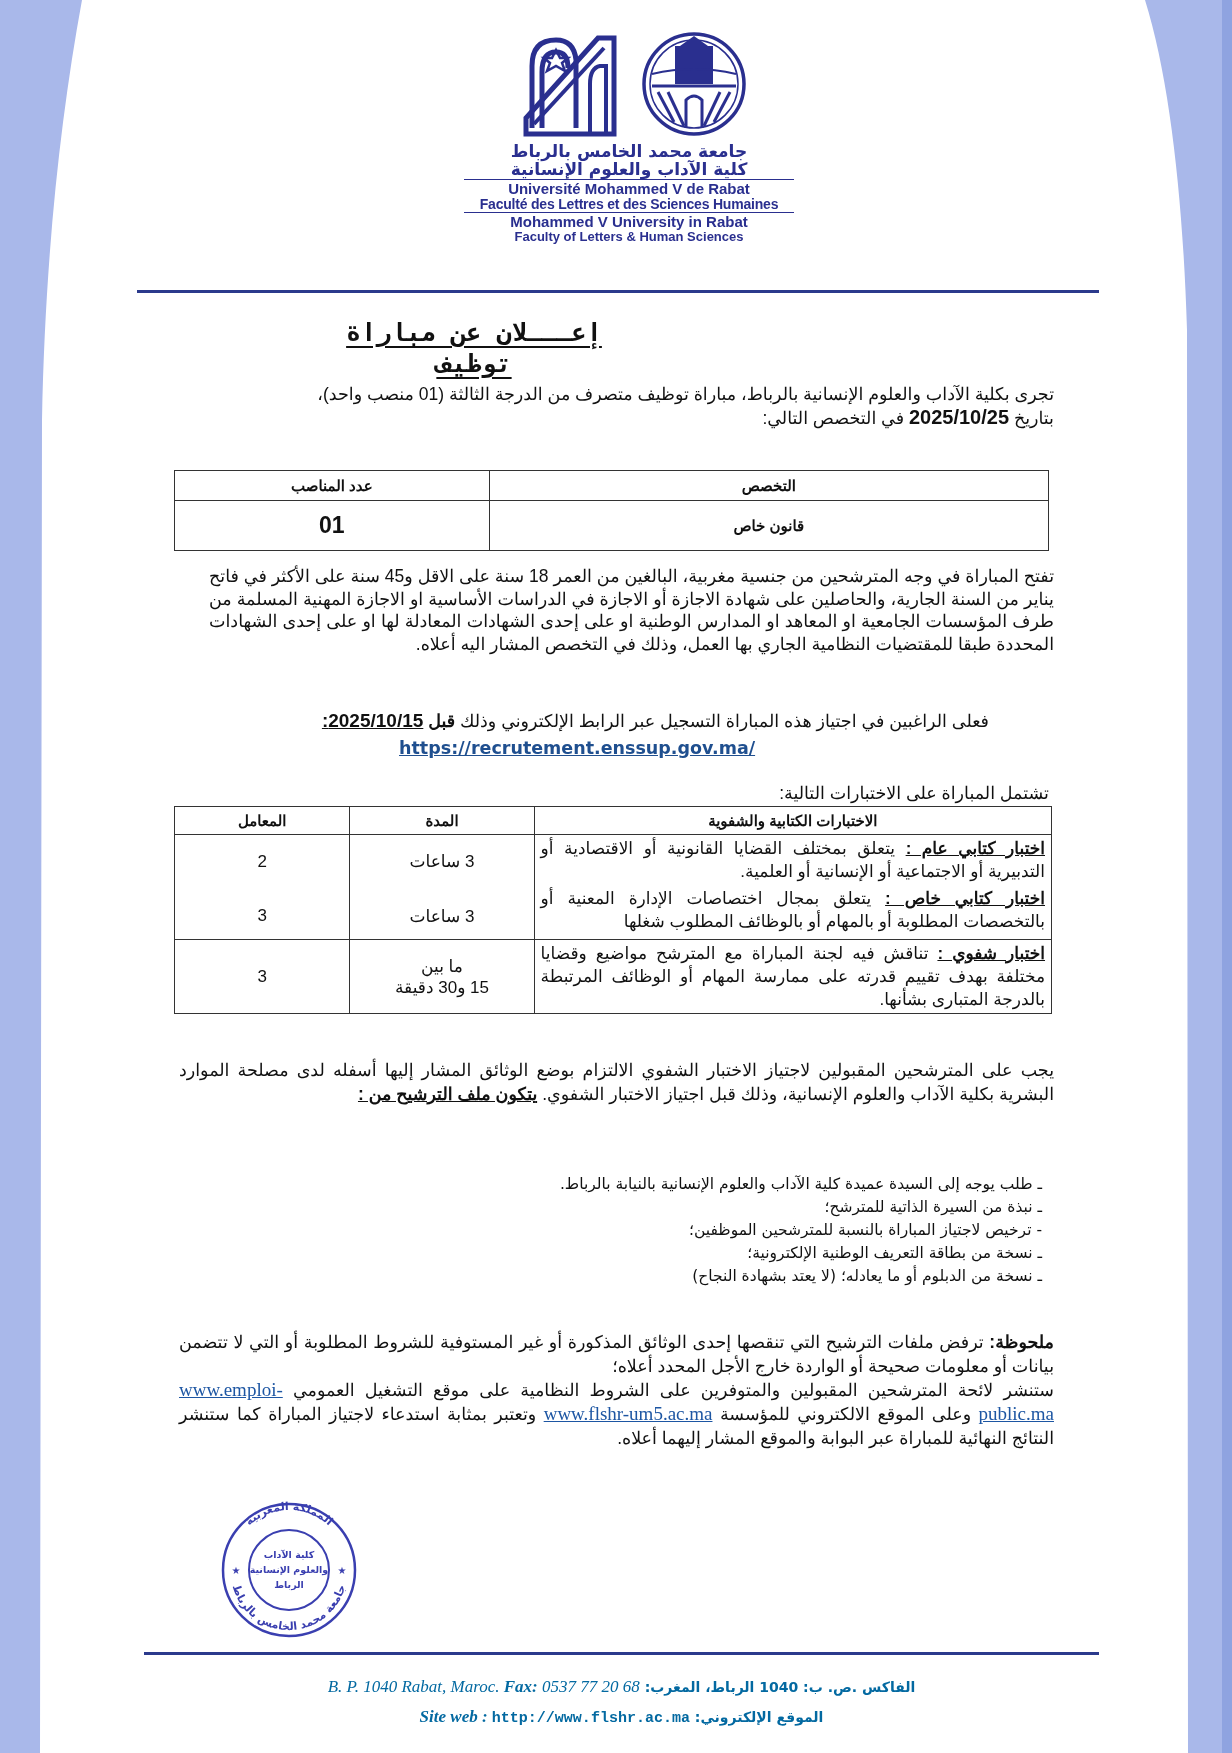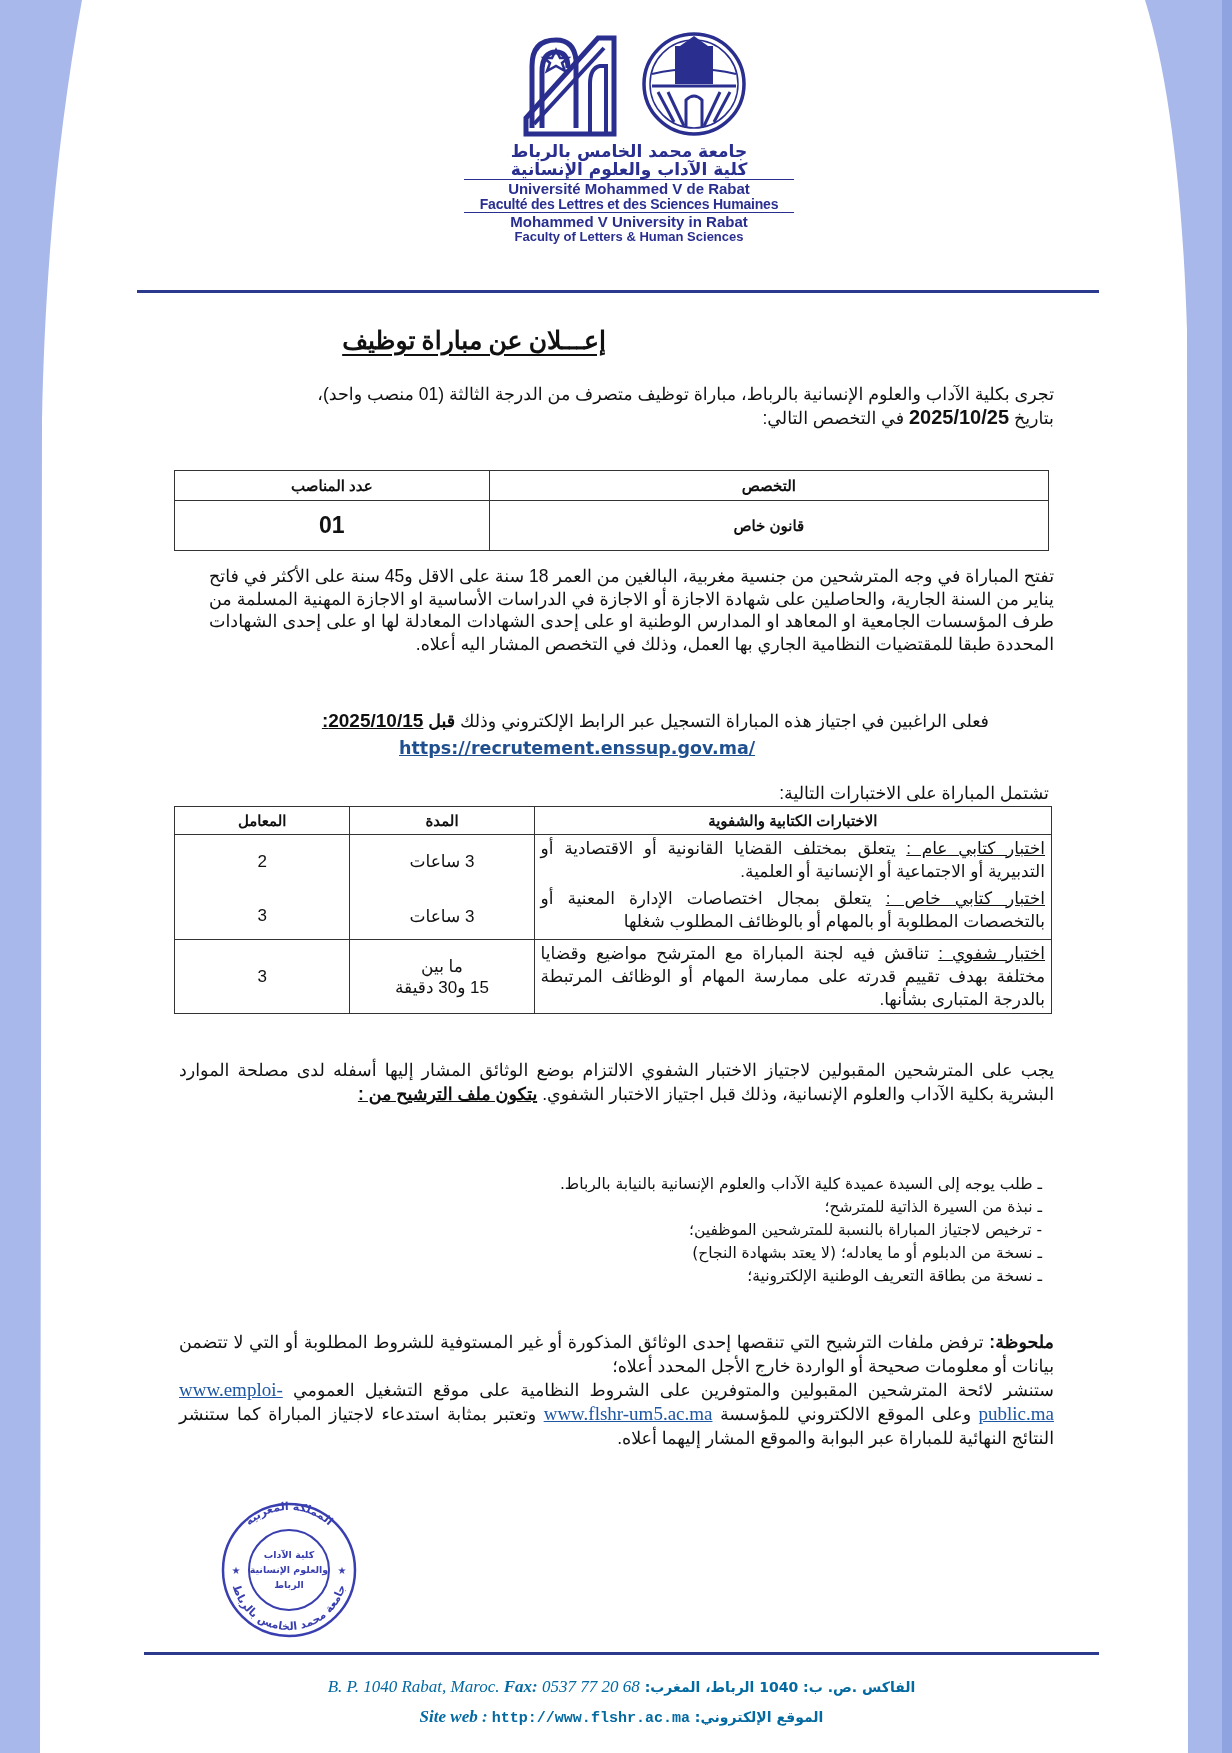--- a/index.html
+++ b/index.html
@@ -22,24 +22,23 @@
     .logo-fr { font-family: "Liberation Sans", sans-serif; font-size: 15px; font-weight: bold; border-top: 1.5px solid #2a2f8f; padding-top: 1px; }
     .logo-fr2 { font-family: "Liberation Sans", sans-serif; font-size: 14px; font-weight: bold; letter-spacing: -0.2px; }
     .logo-en { font-family: "Liberation Sans", sans-serif; font-size: 15px; font-weight: bold; border-top: 1.5px solid #2a2f8f; padding-top: 1px; }
     .logo-en2 { font-family: "Liberation Sans", sans-serif; font-size: 13px; font-weight: bold; }
 
     .rule { position: absolute; height: 3px; background: #2b3a8c; }
     .rule-top { left: 128px; width: 962px; top: 290px; }
     .rule-bottom { left: 135px; width: 955px; top: 1652px; }
     .title {
       position: absolute; left: 310px; width: 310px; top: 318px;
-      font-family: Liberation Serif, serif; font-weight: bold; font-size: 25px;
+      font-family: Liberation Mono, monospace; font-weight: bold; font-size: 25px;
       text-decoration: underline; text-underline-offset: 5px; text-align: center;
       direction: rtl;
-      margin-top: 8px;
     }
     .para {
       position: absolute; font-family: "Liberation Sans", sans-serif; font-size: 17.5px; line-height: 23px;
       direction: rtl; text-align: justify; text-align-last: right;
     }
     .p-intro { left: 175px; width: 870px; top: 383px; }
     .p-intro .date { font-weight: bold; font-size: 20px; }
 
     table { border-collapse: collapse; font-family: "Liberation Sans", sans-serif; direction: rtl; position: absolute; }
     td, th { border: 1.5px solid #333; }
@@ -58,21 +57,21 @@
       font-family: "DejaVu Sans", sans-serif; font-size: 17.5px; font-weight: bold; color: #1f4f8f;
       text-decoration: underline; direction: ltr;
     }
     .p-tests-intro { left: 640px; width: 400px; top: 782px; text-align: right; }
 
     .t2 { left: 165px; width: 878px; top: 806px; }
     .t2 th { font-weight: bold; font-size: 15px; height: 25px; text-align: center; }
     .t2 td { font-size: 17px; vertical-align: middle; }
     .t2 td.c-center { text-align: center; }
     .t2 td.desc { text-align: justify; text-align-last: right; padding: 2px 6px; line-height: 23px; font-size: 17px; }
-    .t2 .test-name { font-weight: normal; text-decoration: underline; }
+    .t2 .test-name { font-weight: bold; text-decoration: underline; }
     .t2 .sub { display: block; margin-bottom: 4px; }
 
     .p-oral { left: 170px; width: 875px; top: 1058px; line-height: 24px; }
     .p-oral .emph { font-weight: bold; text-decoration: underline; }
 
     .docs-list { position: absolute; left: 420px; width: 600px; top: 1160px; list-style: none; margin: 13px; padding: 0;
       font-family: "DejaVu Sans", sans-serif; font-size: 15.5px; line-height: 23px; direction: rtl; text-align: right; }
 
     .p-note { left: 170px; width: 875px; top: 1330px; line-height: 24px; }
     .p-note .note-label { font-weight: bold; }
@@ -204,22 +203,22 @@
   </table>
 
   <div class="para p-oral">
     <span>يجب على المترشحين المقبولين لاجتياز الاختبار الشفوي الالتزام بوضع الوثائق المشار إليها أسفله لدى مصلحة الموارد البشرية بكلية الآداب والعلوم الإنسانية، وذلك قبل اجتياز الاختبار الشفوي. </span><span class="emph">يتكون ملف الترشيح من :</span>
   </div>
 
   <ul class="docs-list">
     <li>ـ طلب يوجه إلى السيدة عميدة كلية الآداب والعلوم الإنسانية بالنيابة بالرباط.</li>
     <li>ـ نبذة من السيرة الذاتية للمترشح؛</li>
     <li>- ترخيص لاجتياز المباراة بالنسبة للمترشحين الموظفين؛</li>
+    <li>ـ نسخة من بطاقة التعريف الوطنية الإلكترونية؛</li>
     <li>ـ نسخة من الدبلوم أو ما يعادله؛ (لا يعتد بشهادة النجاح)</li>
-    <li>ـ نسخة من بطاقة التعريف الوطنية الإلكترونية؛</li>
   </ul>
 
   <div class="para p-note">
     <span class="note-label">ملحوظة:</span><span> ترفض ملفات الترشيح التي تنقصها إحدى الوثائق المذكورة أو غير المستوفية للشروط المطلوبة أو التي لا تتضمن بيانات أو معلومات صحيحة أو الواردة خارج الأجل المحدد أعلاه؛</span><br>
     <span>ستنشر لائحة المترشحين المقبولين والمتوفرين على الشروط النظامية على موقع التشغيل العمومي </span><a>www.emploi-public.ma</a><span> وعلى الموقع الالكتروني للمؤسسة </span><a>www.flshr-um5.ac.ma</a><span> وتعتبر بمثابة استدعاء لاجتياز المباراة كما ستنشر النتائج النهائية للمباراة عبر البوابة والموقع المشار إليهما أعلاه.</span>
   </div>
 
   <svg class="stamp" viewBox="0 0 160 150">
     <defs>
       <path id="arcTop" d="M22,78 A58,58 0 0,1 138,78"></path>

